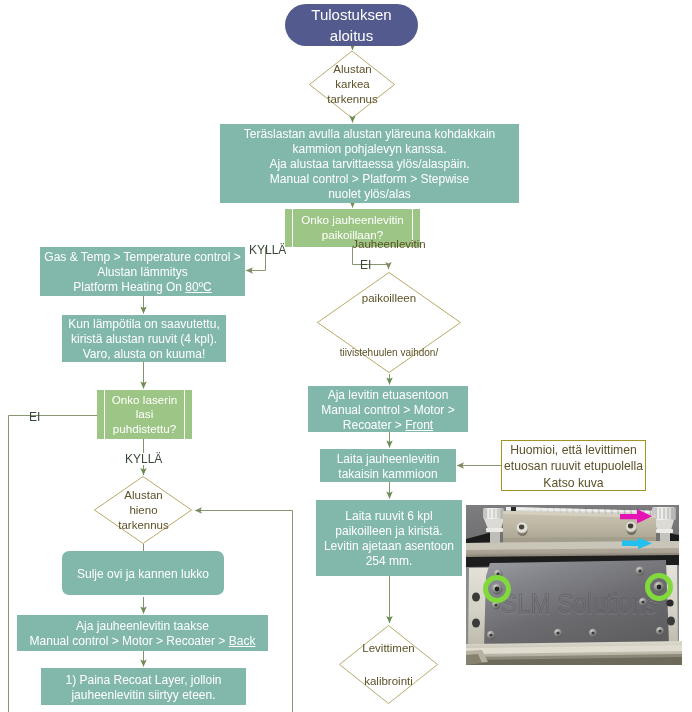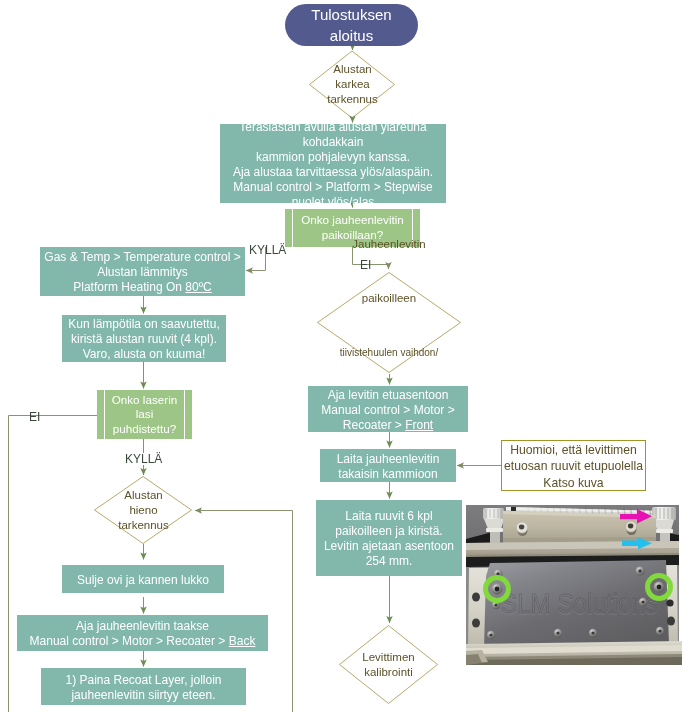--- a/index.html
+++ b/index.html
@@ -74,21 +74,21 @@
       <div>aloitus</div>
     </div>
   </div>
 
   <div class="dlabel" style="left:310px;top:51px;width:85px;height:67px;">
     <div>Alustan</div>
     <div>karkea</div>
     <div>tarkennus</div>
   </div>
 
-  <div class="node proc" style="left:220px;top:124px;width:226px;height:79px;">
+  <div class="node proc" style="left:220px;top:124px;width:299px;height:79px;">
     <div class="txt">
       <div>Teräslastan avulla alustan yläreuna kohdakkain</div>
       <div>kammion pohjalevyn kanssa.</div>
       <div>Aja alustaa tarvittaessa ylös/alaspäin.</div>
       <div>Manual control &gt; Platform &gt; Stepwise</div>
       <div>nuolet ylös/alas</div>
     </div>
   </div>
 
   <div class="node green" style="left:285px;top:209px;width:135px;height:38px;">
@@ -125,21 +125,21 @@
       <div>puhdistettu?</div>
     </div>
   </div>
 
   <div class="dlabel" style="left:95px;top:477px;width:97px;height:67px;">
     <div>Alustan</div>
     <div>hieno</div>
     <div>tarkennus</div>
   </div>
 
-  <div class="node proc" style="left:62px;top:565px;width:162px;height:28px;">
+  <div class="node proc" style="left:62px;top:551px;width:162px;height:44px;border-radius:7px;">
     <div class="txt">
       <div>Sulje ovi ja kannen lukko</div>
     </div>
   </div>
 
   <div class="node proc" style="left:17px;top:615px;width:251px;height:36px;">
     <div class="txt">
       <div>Aja jauheenlevitin taakse</div>
       <div><span>Manual control &gt; Motor &gt; Recoater &gt; <u>Back</u></span></div>
     </div>
@@ -176,21 +176,21 @@
 
   <div class="node proc" style="left:316px;top:500px;width:146px;height:76px;">
     <div class="txt">
       <div>Laita ruuvit 6 kpl</div>
       <div>paikoilleen ja kiristä.</div>
       <div>Levitin ajetaan asentoon</div>
       <div>254 mm.</div>
     </div>
   </div>
 
-  <div class="dlabel" style="left:339px;top:641px;width:99px;height:48px;">
+  <div class="dlabel" style="left:339px;top:641px;width:99px;height:48px;justify-content:space-between;">
     <div>Levittimen</div>
     <div>kalibrointi</div>
   </div>
 
   <div class="node note" style="left:501px;top:440px;width:145px;height:51px;">
     <div class="txt">
       <div>Huomioi, että levittimen</div>
       <div>etuosan ruuvit etupuolella</div>
       <div>Katso kuva</div>
     </div>

